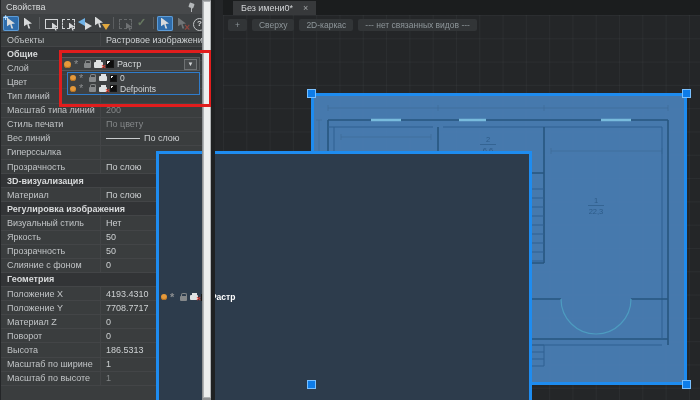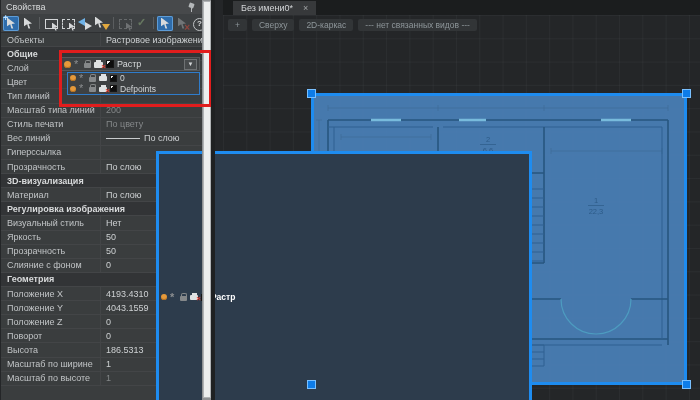--- a/index.html
+++ b/index.html
@@ -268,25 +268,25 @@
       </div>
       <div class="prow">
         <div class="lbl">Положение X</div>
         <div class="val">
           <span>4193.4310</span>
         </div>
       </div>
       <div class="prow">
         <div class="lbl">Положение Y</div>
         <div class="val">
-          <span>4043.1559</span>
-        </div>
-      </div>
-      <div class="prow">
-        <div class="lbl">Положение Z</div>
+          <span>7708.7717</span>
+        </div>
+      </div>
+      <div class="prow">
+        <div class="lbl">Материал Z</div>
         <div class="val">
           <span>0</span>
         </div>
       </div>
       <div class="prow">
         <div class="lbl">Поворот</div>
         <div class="val">
           <span>0</span>
         </div>
       </div>

